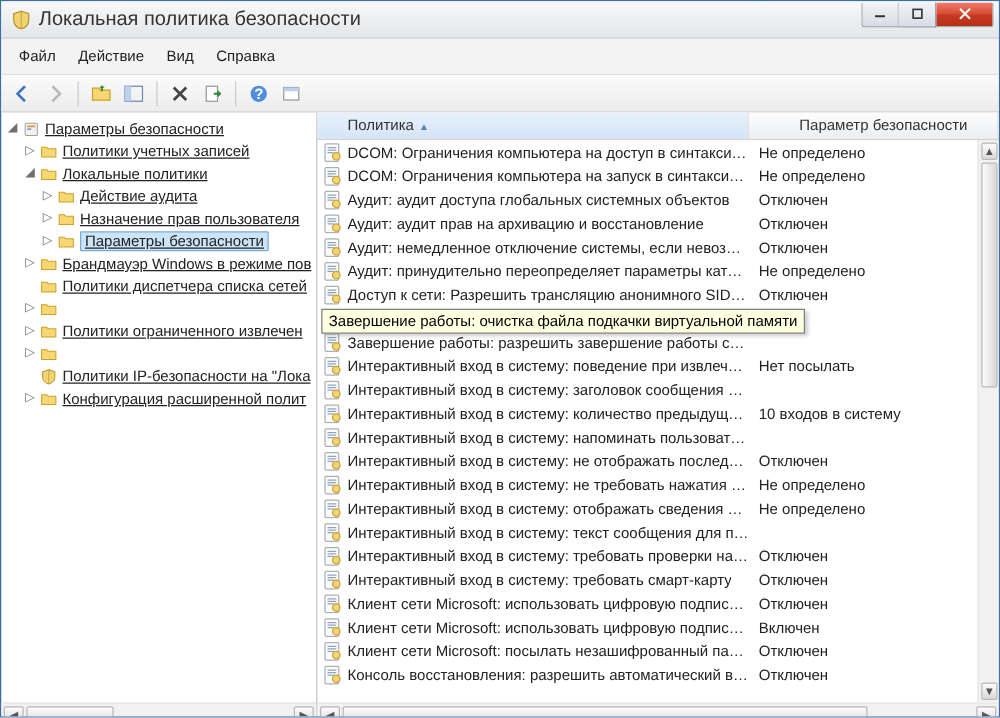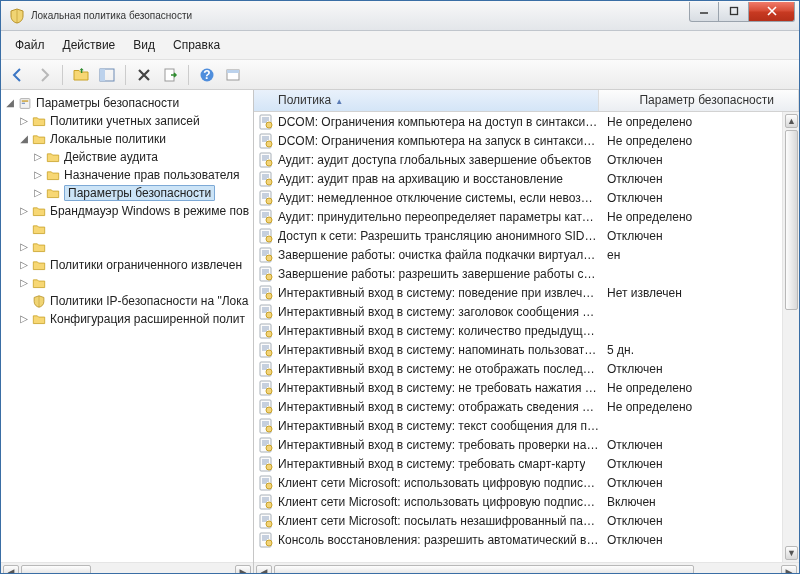--- a/index.html
+++ b/index.html
@@ -1,37 +1,37 @@
 <!DOCTYPE html>
 <html><head>
 <meta charset="utf-8">
 <style>
   * { box-sizing: border-box; margin: 0; padding: 0; font-family: "Segoe UI", Tahoma, sans-serif; font-size: 12px; }
   body { background: #fff; width: 800px; height: 574px; overflow: hidden; border: 1px solid #3a6ea5; }
   .titlebar { height: 30px; background: linear-gradient(to bottom, #f8f8f8, #e3e6ea); display: flex; align-items: center; border-bottom: 1px solid #c0c5cc; }
   .title-icon { width: 16px; height: 16px; margin: 0 6px 0 8px; display: inline-flex; }
-  .title-text { flex: 1; color: #333; font-size: 10px; }
+  .title-text { flex: 1; color: #333; font-size: 16px; }
   .win-controls { display: flex; height: 22px; margin-right: 4px; margin-top:-6px;}
   .win-btn { width: 30px; height: 20px; border: 1px solid #9aa3ad; border-top:none; background: linear-gradient(to bottom,#f2f4f6,#d8dde3); display:flex; align-items:center; justify-content:center; font-size:11px; color:#333; }
   .win-btn.min { border-radius: 0 0 0 3px; }
   .win-btn.max { border-left:none; }
   .win-btn.close { width: 46px; border-left:none; border-radius: 0 0 3px 0; background: linear-gradient(to bottom,#f07b6a,#d64b34 48%,#c83a22 52%,#b52f19); color:#fff; }
   .menubar { height: 22px; background: #f3f3f3; display: flex; align-items: center; padding: 14px 6px; gap: 2px; border-bottom: 1px solid #e1e1e1;}
   .menu-item { padding: 2px 8px; color: #222; cursor: default; }
   .toolbar { height: 30px; background: linear-gradient(#fbfbfb,#ececec); display:flex; align-items:center; padding: 0 6px; gap: 4px; border-bottom:1px solid #d0d0d0;}
   .tb { width: 22px; height: 22px; display:flex; align-items:center; justify-content:center; border:1px solid transparent; border-radius:2px; cursor:default;}
   .tb svg { width:16px; height:16px; }
   .sep { width:1px; height:20px; background:#ccc; margin: 0 3px;}
   .body-area { display:flex; height: calc(100% - 82px); }
   .tree-pane { width: 253px; border-right: 1px solid #c6c6c6; overflow: hidden; display:flex; flex-direction:column; padding-top: 4px;}
   .tree { flex:1; overflow:hidden; padding-left: 2px;}
   .node { display:flex; align-items:center; height: 18px; white-space:nowrap; color:#222; }
   .exp { width:14px; text-align:center; color:#707070; cursor:default; font-size:10px; line-height:1;}
   .spacer { display:inline-block; }
-  .nlabel { margin-left: 3px; }
+  .nlabel { margin-left: 3px; text-decoration: underline; }
   .nlabel.sel { background:#cce4f7; border:1px solid #7da9d6; padding: 0 3px; border-radius:1px;}
   .tree-hscroll { height:18px; border-top:1px solid #e5e5e5; background:#f1f1f1; position:relative;}
   .hthumb { position:absolute; left:20px; top:2px; width:70px; height:14px; background:linear-gradient(#fdfdfd,#d8d8d8); border:1px solid #b8b8b8; border-radius:2px;}
   .harrow { position:absolute; top:2px; width:16px; height:14px; background:linear-gradient(#fdfdfd,#d8d8d8); border:1px solid #b8b8b8; border-radius:2px; display:flex;align-items:center;justify-content:center; font-size:9px;color:#555;}
   .harrow.l{left:2px;} .harrow.r{right:2px;}
   .list-pane { flex:1; display:flex; flex-direction:column; overflow:hidden;}
   .cols { display:flex; height:22px; background:linear-gradient(#fdfdfd,#ebeef2); border-bottom:1px solid #d2d2d2;}
   .col { border-right:1px solid #dcdcdc; padding: 3px 24px; color:#333;}
   .col.sorted { background: linear-gradient(#e9f1fb,#d4e5f7); }
   .sort-ind { font-size:8px; color:#5a7bb5; margin-left:4px;}
@@ -216,20 +216,21 @@
             <use href="#folder"></use>
           </svg>
           <span class="nlabel">Брандмауэр Windows в режиме пов</span>
         </div>
       <div class="node">
           <span class="spacer" style="width:14px"></span>
           <span class="exp" style="visibility:hidden">▷</span>
           <svg class="folder-icon" viewBox="0 0 16 16">
             <use href="#folder"></use>
           </svg>
+          <span class="nlabel">Политики диспетчера списка сетей</span>
         </div>
       <div class="node">
           <span class="spacer" style="width:14px"></span>
           <span class="exp">▷</span>
           <svg class="folder-icon" viewBox="0 0 16 16">
             <use href="#folder"></use>
           </svg>
         </div>
       <div class="node">
           <span class="spacer" style="width:14px"></span>
@@ -292,21 +293,21 @@
             </svg>
             <span class="txt">DCOM: Ограничения компьютера на запуск в синтаксис...</span>
           </div>
           <div class="c2">Не определено</div>
         </div>
         <div class="row">
           <div class="c1">
             <svg class="ricon" viewBox="0 0 16 16">
               <use href="#policy"></use>
             </svg>
-            <span class="txt">Аудит: аудит доступа глобальных завершение объектов</span>
+            <span class="txt">Аудит: аудит доступа глобальных системных объектов</span>
           </div>
           <div class="c2">Отключен</div>
         </div>
         <div class="row">
           <div class="c1">
             <svg class="ricon" viewBox="0 0 16 16">
               <use href="#policy"></use>
             </svg>
             <span class="txt">Аудит: аудит прав на архивацию и восстановление</span>
           </div>
@@ -357,47 +358,47 @@
           </div>
           <div class="c2"></div>
         </div>
         <div class="row">
           <div class="c1">
             <svg class="ricon" viewBox="0 0 16 16">
               <use href="#policy"></use>
             </svg>
             <span class="txt">Интерактивный вход в систему:  поведение при извлечен...</span>
           </div>
-          <div class="c2">Нет извлечен</div>
+          <div class="c2">Нет посылать</div>
         </div>
         <div class="row">
           <div class="c1">
             <svg class="ricon" viewBox="0 0 16 16">
               <use href="#policy"></use>
             </svg>
             <span class="txt">Интерактивный вход в систему: заголовок сообщения дл...</span>
           </div>
           <div class="c2"></div>
         </div>
         <div class="row">
           <div class="c1">
             <svg class="ricon" viewBox="0 0 16 16">
               <use href="#policy"></use>
             </svg>
             <span class="txt">Интерактивный вход в систему: количество предыдущих ...</span>
           </div>
+          <div class="c2">10 входов в систему</div>
         </div>
         <div class="row">
           <div class="c1">
             <svg class="ricon" viewBox="0 0 16 16">
               <use href="#policy"></use>
             </svg>
             <span class="txt">Интерактивный вход в систему: напоминать пользовател...</span>
           </div>
-          <div class="c2">5 дн.</div>
         </div>
         <div class="row">
           <div class="c1">
             <svg class="ricon" viewBox="0 0 16 16">
               <use href="#policy"></use>
             </svg>
             <span class="txt">Интерактивный вход в систему: не отображать последне...</span>
           </div>
           <div class="c2">Отключен</div>
         </div>
@@ -476,20 +477,21 @@
         <div class="row">
           <div class="c1">
             <svg class="ricon" viewBox="0 0 16 16">
               <use href="#policy"></use>
             </svg>
             <span class="txt">Консоль восстановления: разрешить автоматический вх...</span>
           </div>
           <div class="c2">Отключен</div>
         </div>
 
+    <div class="tooltip" style="left:3px; top:135px;">Завершение работы: очистка файла подкачки виртуальной памяти</div>
         <div class="vscroll">
         <div class="varrow u">▲</div>
         <div class="vthumb"></div>
         <div class="varrow d">▼</div>
       </div>
       </div>
     <div class="list-hscroll">
       <div class="harrow l">◀</div>
       <div class="hthumb" style="left:20px; width:420px;"></div>
       <div class="harrow r">▶</div>

